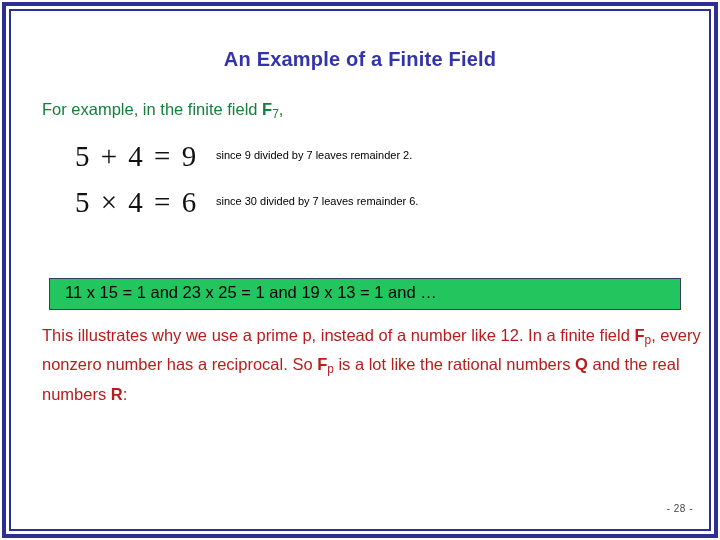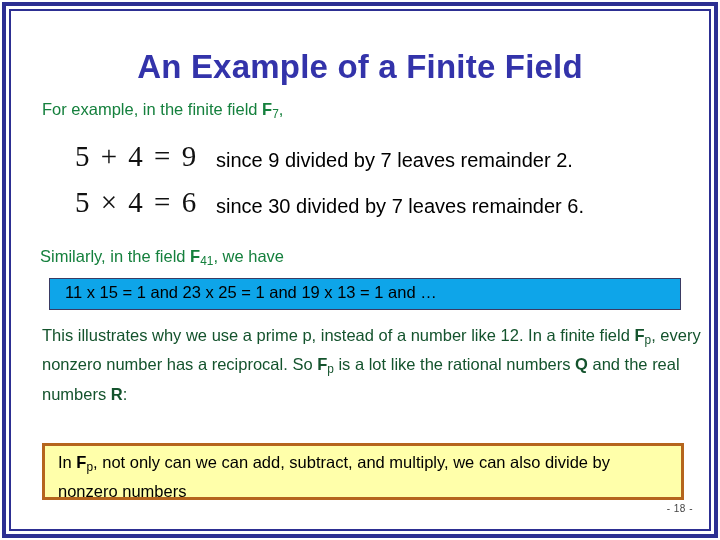--- a/index.html
+++ b/index.html
@@ -59,21 +59,21 @@
     height: 514px;
   }
 
   
   .title {
     position: absolute;
     left: 0; top: 35px;
     width: 694px;
     text-align: center;
     color: #3333aa;
-    font-size: 33px;
+    font-size: 20px;
     font-weight: bold;
     letter-spacing: 0.2px;
     white-space: nowrap;
   }
 
   
   .line {
     position: absolute;
     color: #15803d;
     font-size: 16.5px;
@@ -93,55 +93,55 @@
     font-family: "Liberation Serif", serif;
     font-size: 29px;
     color: #111111;
     letter-spacing: 2px;
     white-space: nowrap;
   }
   .eq-note {
     position: absolute;
     left: 203px;
     top: 9px;
-    font-size: 20px;
+    font-size: 11px;
     color: #000000;
     white-space: nowrap;
   }
 
   .similarly-line { left: 27px; top: 232px; }
 
   
   .white-box {
     position: absolute;
     left: 36px; top: 265px;
     width: 632px;
     height: 32px;
     box-sizing: border-box;
     border: 1.5px solid #3b3b63;
-    background: #0ea5e9;
+    background: #22c55e;
   }
   .white-box-text {
     position: absolute;
     left: 15px;
     top: 4px;
     font-size: 16.5px;
     color: #000000;
     white-space: nowrap;
   }
 
   
   .paragraph {
     position: absolute;
     left: 29px;
     top: 310px;
     width: 660px;
     font-size: 16.5px;
     line-height: 24px;
-    color: #14532d;
+    color: #b91c1c;
   }
 
   
   .yellow-box {
     position: absolute;
     left: 29px; top: 430px;
     width: 642px;
     height: 57px;
     box-sizing: border-box;
     border: 3px solid #b5651d;
@@ -195,34 +195,26 @@
     <div class="eqrow r1">
       <span class="equation">5 + 4 = 9</span>
       <span class="eq-note">since 9 divided by 7 leaves remainder 2.</span>
     </div>
 
     <div class="eqrow r2">
       <span class="equation">5 × 4 = 6</span>
       <span class="eq-note">since 30 divided by 7 leaves remainder 6.</span>
     </div>
 
-    <div class="line similarly-line">
-      <span>Similarly, in the field </span><b>F</b><sub>41</sub><span>, we have</span>
-    </div>
 
     <div class="white-box">
       <div class="white-box-text">11 x 15 = 1  and  23 x 25 = 1  and  19 x 13 = 1 and …</div>
     </div>
 
     <div class="paragraph">
       <span>This illustrates why we use a prime p, instead of a number like 12. In a finite field </span><b>F</b><sub>p</sub><span>, every nonzero number has a reciprocal. So </span><b>F</b><sub>p</sub><span> is a lot like the rational numbers </span><b>Q</b><span> and the real numbers </span><b>R</b><span>:</span>
     </div>
 
-    <div class="yellow-box">
-      <div class="yellow-box-text">
-        <span>In </span><b>F</b><sub>p</sub><span>, not only can we can add, subtract, and multiply, we can also divide by nonzero numbers</span>
-      </div>
-    </div>
-
-    <div class="page-number">- 18 -</div>
+
+    <div class="page-number">- 28 -</div>
 
   </div>
 </div>
 
 </body></html>

